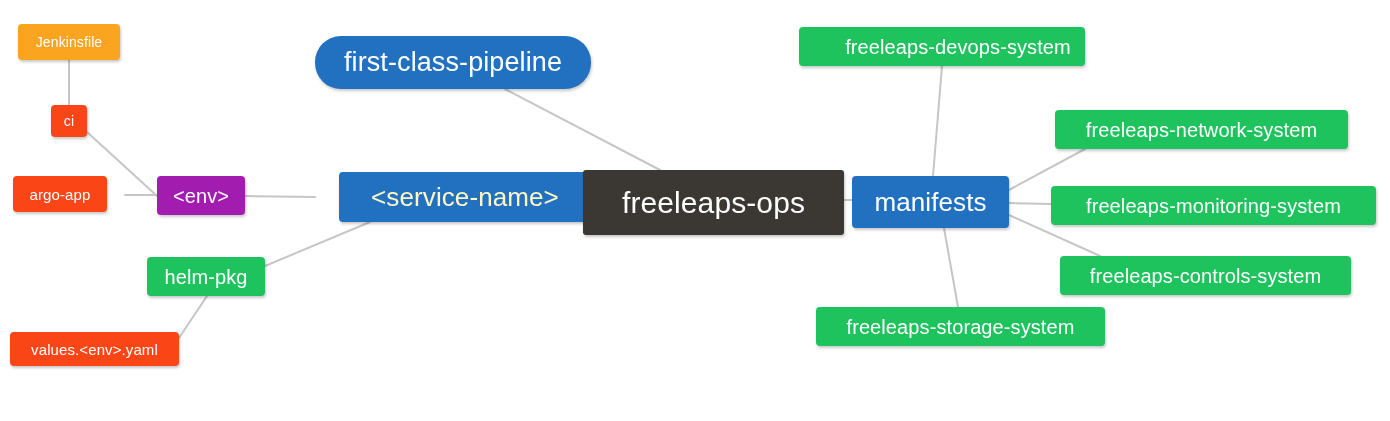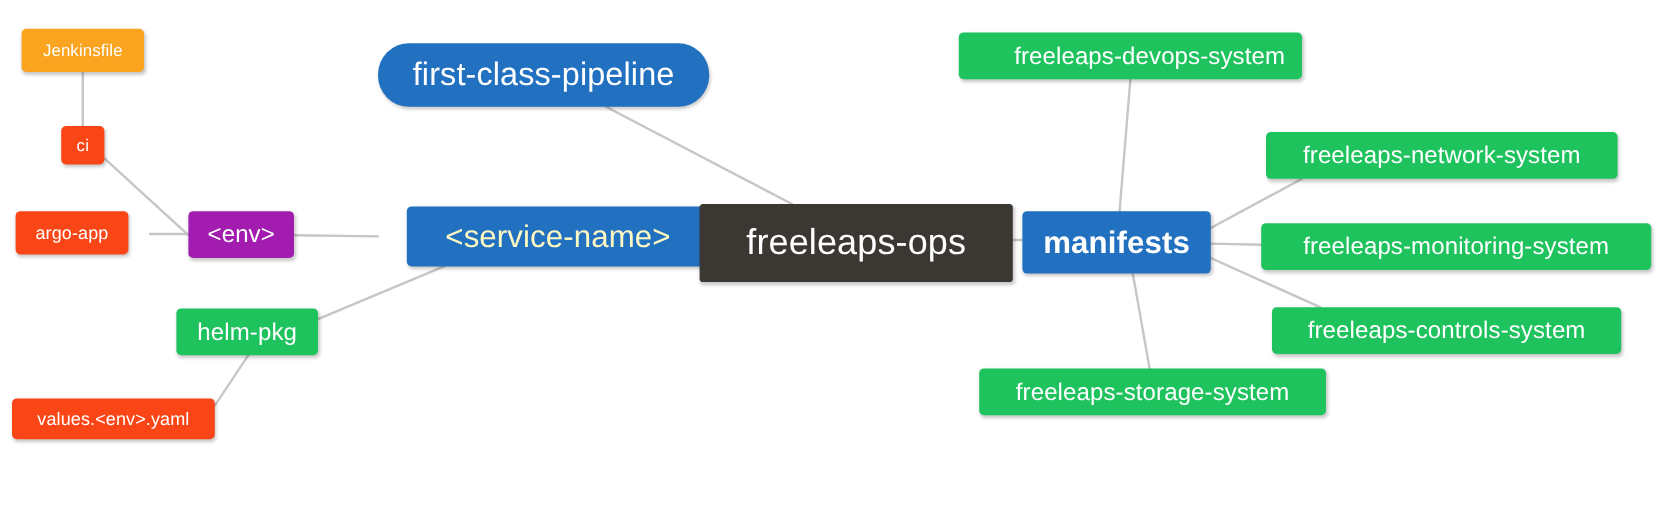--- a/index.html
+++ b/index.html
@@ -69,20 +69,20 @@
   <div id="node-layer">
       <div class="node" style="left: 18px; top: 24px; width: 102px; height: 36px; background: rgb(250, 164, 31); font-size: 14px; color: rgb(255, 255, 255);">Jenkinsfile</div>
       <div class="node" style="left: 51px; top: 105px; width: 36px; height: 32px; background: rgb(250, 70, 22); font-size: 14px; color: rgb(255, 255, 255);">ci</div>
       <div class="node" style="left: 13px; top: 176px; width: 94px; height: 36px; background: rgb(250, 70, 22); font-size: 15px; color: rgb(255, 255, 255);">argo-app</div>
       <div class="node" style="left: 157px; top: 176px; width: 88px; height: 39px; background: #a21caf; font-size: 20px; color: rgb(255, 255, 255);">&lt;env&gt;</div>
       <div class="node" style="left: 147px; top: 257px; width: 118px; height: 39px; background: rgb(31, 195, 94); font-size: 20px; color: rgb(255, 255, 255);">helm-pkg</div>
       <div class="node" style="left: 10px; top: 332px; width: 169px; height: 34px; background: rgb(250, 70, 22); font-size: 15px; color: rgb(255, 255, 255);">values.&lt;env&gt;.yaml</div>
       <div class="node" style="left: 315px; top: 36px; width: 276px; height: 53px; background: rgb(34, 112, 192); font-size: 27px; color: rgb(255, 255, 255); border-radius: 26px;">first-class-pipeline</div>
       <div class="node" style="left: 315px; top: 172px; width: 252px; height: 50px; background: rgb(34, 112, 192); font-size: 26px; color: #fef9c3; margin-left: 24px;">&lt;service-name&gt;</div>
       <div class="node root" style="left: 583px; top: 170px; width: 261px; height: 65px; background: rgb(59, 55, 51); font-size: 30px; color: rgb(255, 255, 255);">freeleaps-ops</div>
-      <div class="node" style="left: 852px; top: 176px; width: 157px; height: 52px; background: rgb(34, 112, 192); font-size: 26px; color: rgb(255, 255, 255); font-weight: bold;">manifests</div>
+      <div class="node" style="left: 852px; top: 176px; width: 157px; height: 52px; background: rgb(34, 112, 192); font-size: 26px; color: rgb(255, 255, 255);">manifests</div>
       <div class="node" style="left: 799px; top: 27px; width: 286px; height: 39px; background: rgb(31, 195, 94); font-size: 20px; color: rgb(255, 255, 255); padding-left: 42px;">freeleaps-devops-system</div>
       <div class="node" style="left: 1055px; top: 110px; width: 293px; height: 39px; background: rgb(31, 195, 94); font-size: 20px; color: rgb(255, 255, 255);">freeleaps-network-system</div>
       <div class="node" style="left: 1051px; top: 186px; width: 325px; height: 39px; background: rgb(31, 195, 94); font-size: 20px; color: rgb(255, 255, 255); text-align: right;">freeleaps-monitoring-system</div>
       <div class="node" style="left: 1060px; top: 256px; width: 291px; height: 39px; background: rgb(31, 195, 94); font-size: 20px; color: rgb(255, 255, 255);">freeleaps-controls-system</div>
       <div class="node" style="left: 816px; top: 307px; width: 289px; height: 39px; background: rgb(31, 195, 94); font-size: 20px; color: rgb(255, 255, 255);">freeleaps-storage-system</div>
     </div>
 </div>
 
 </body></html>

